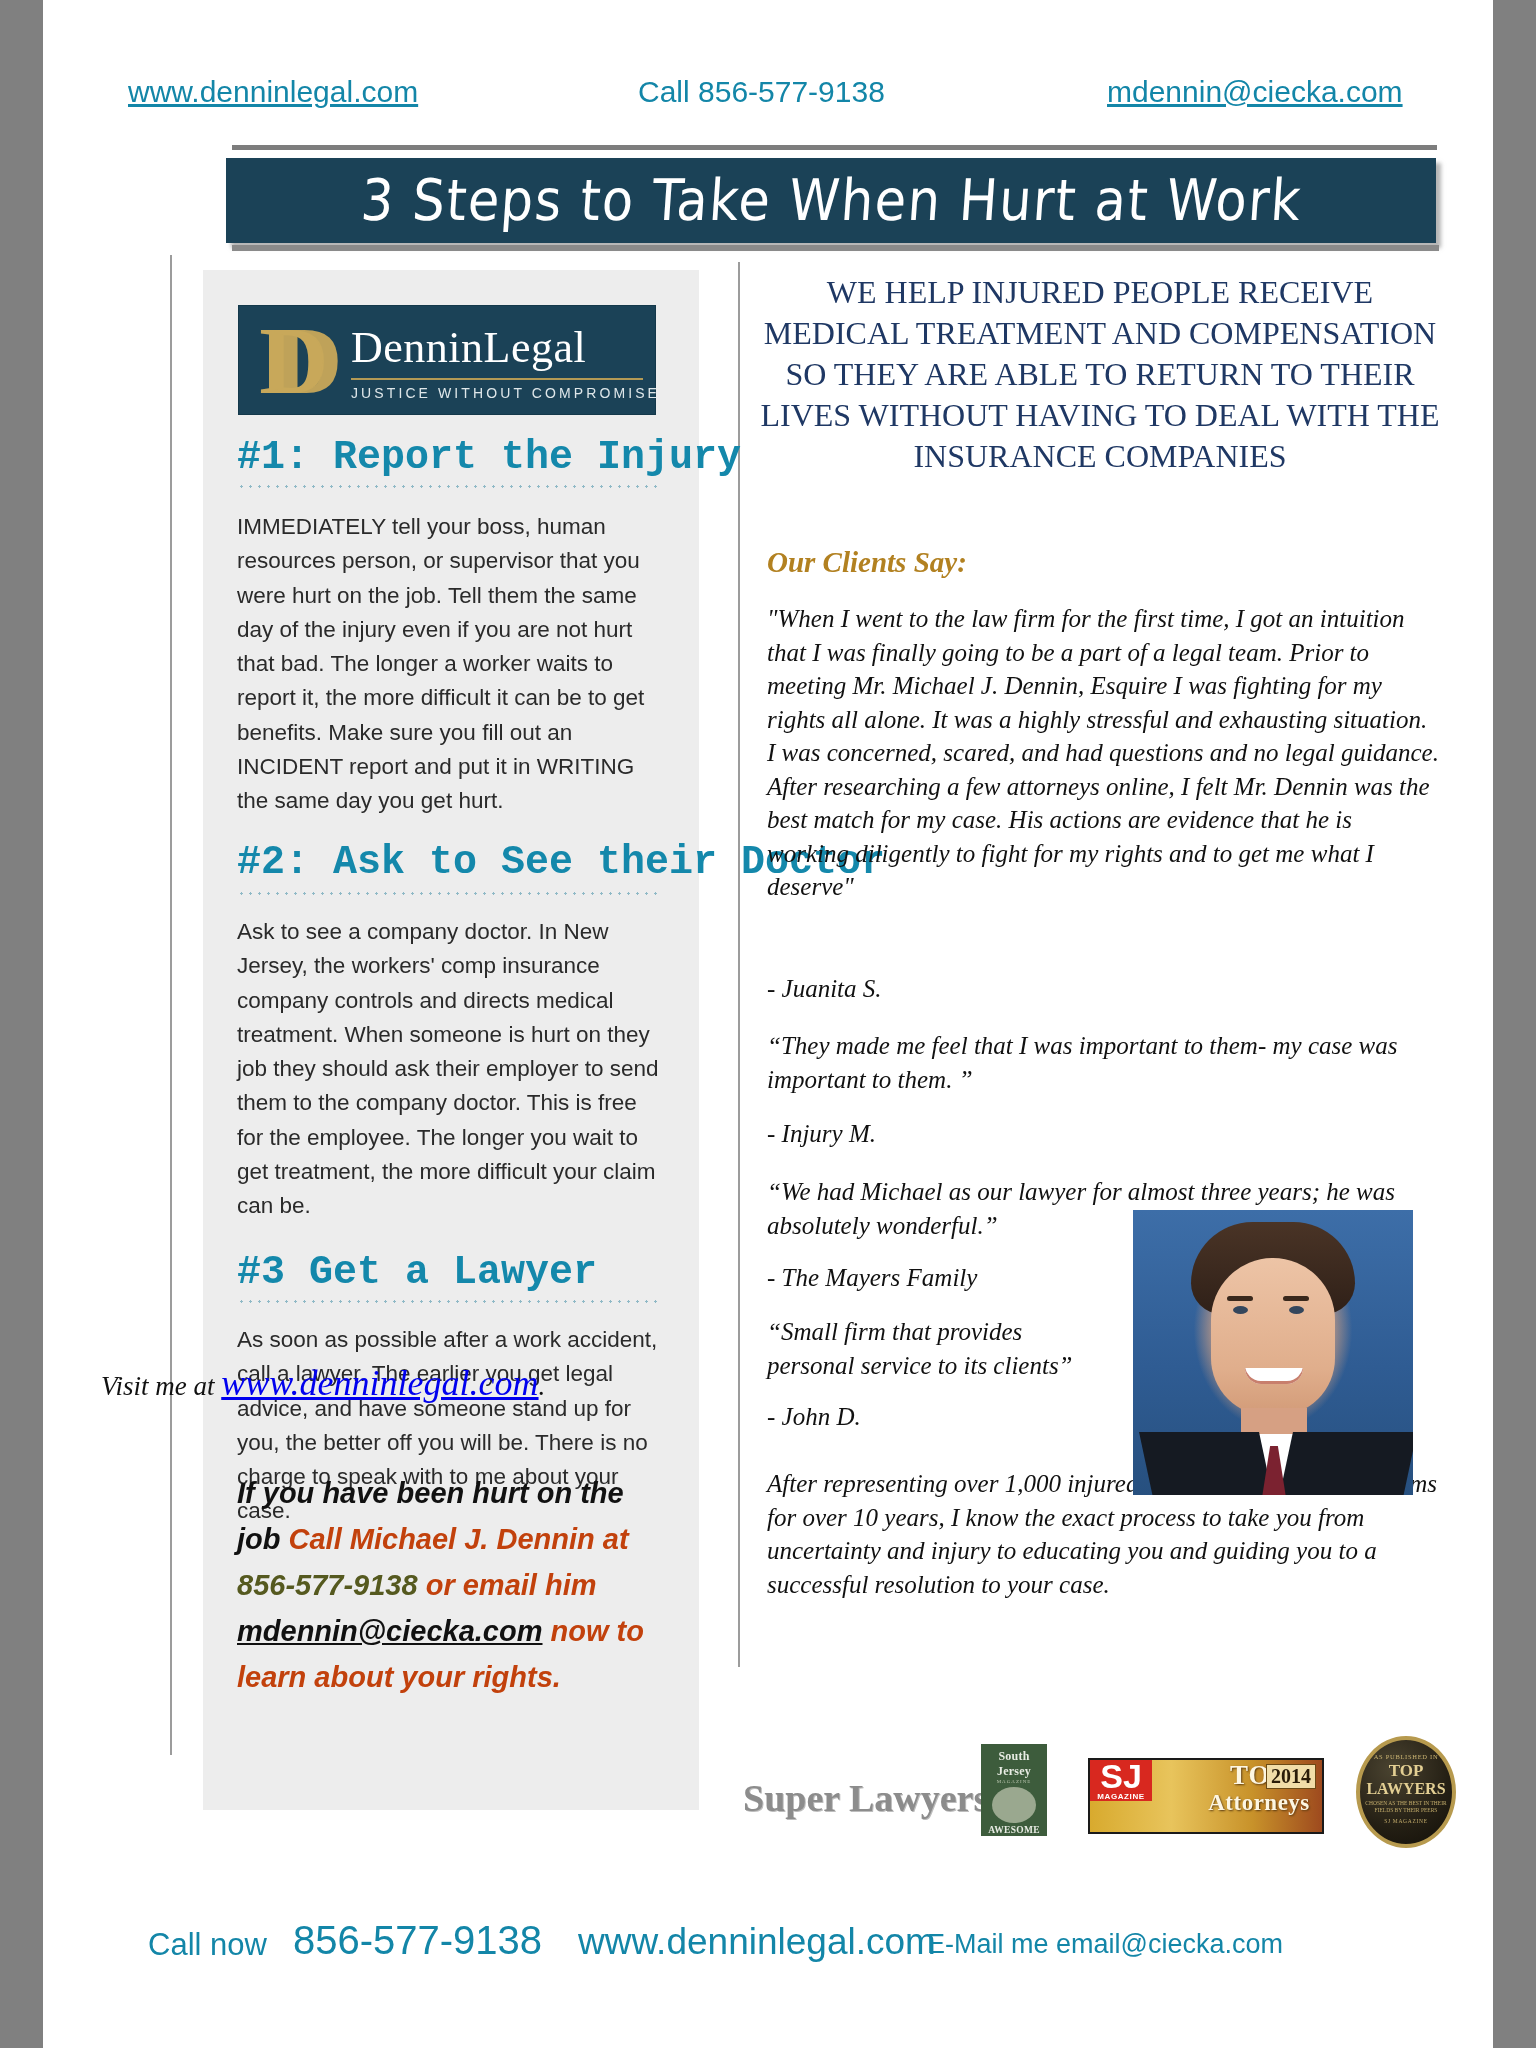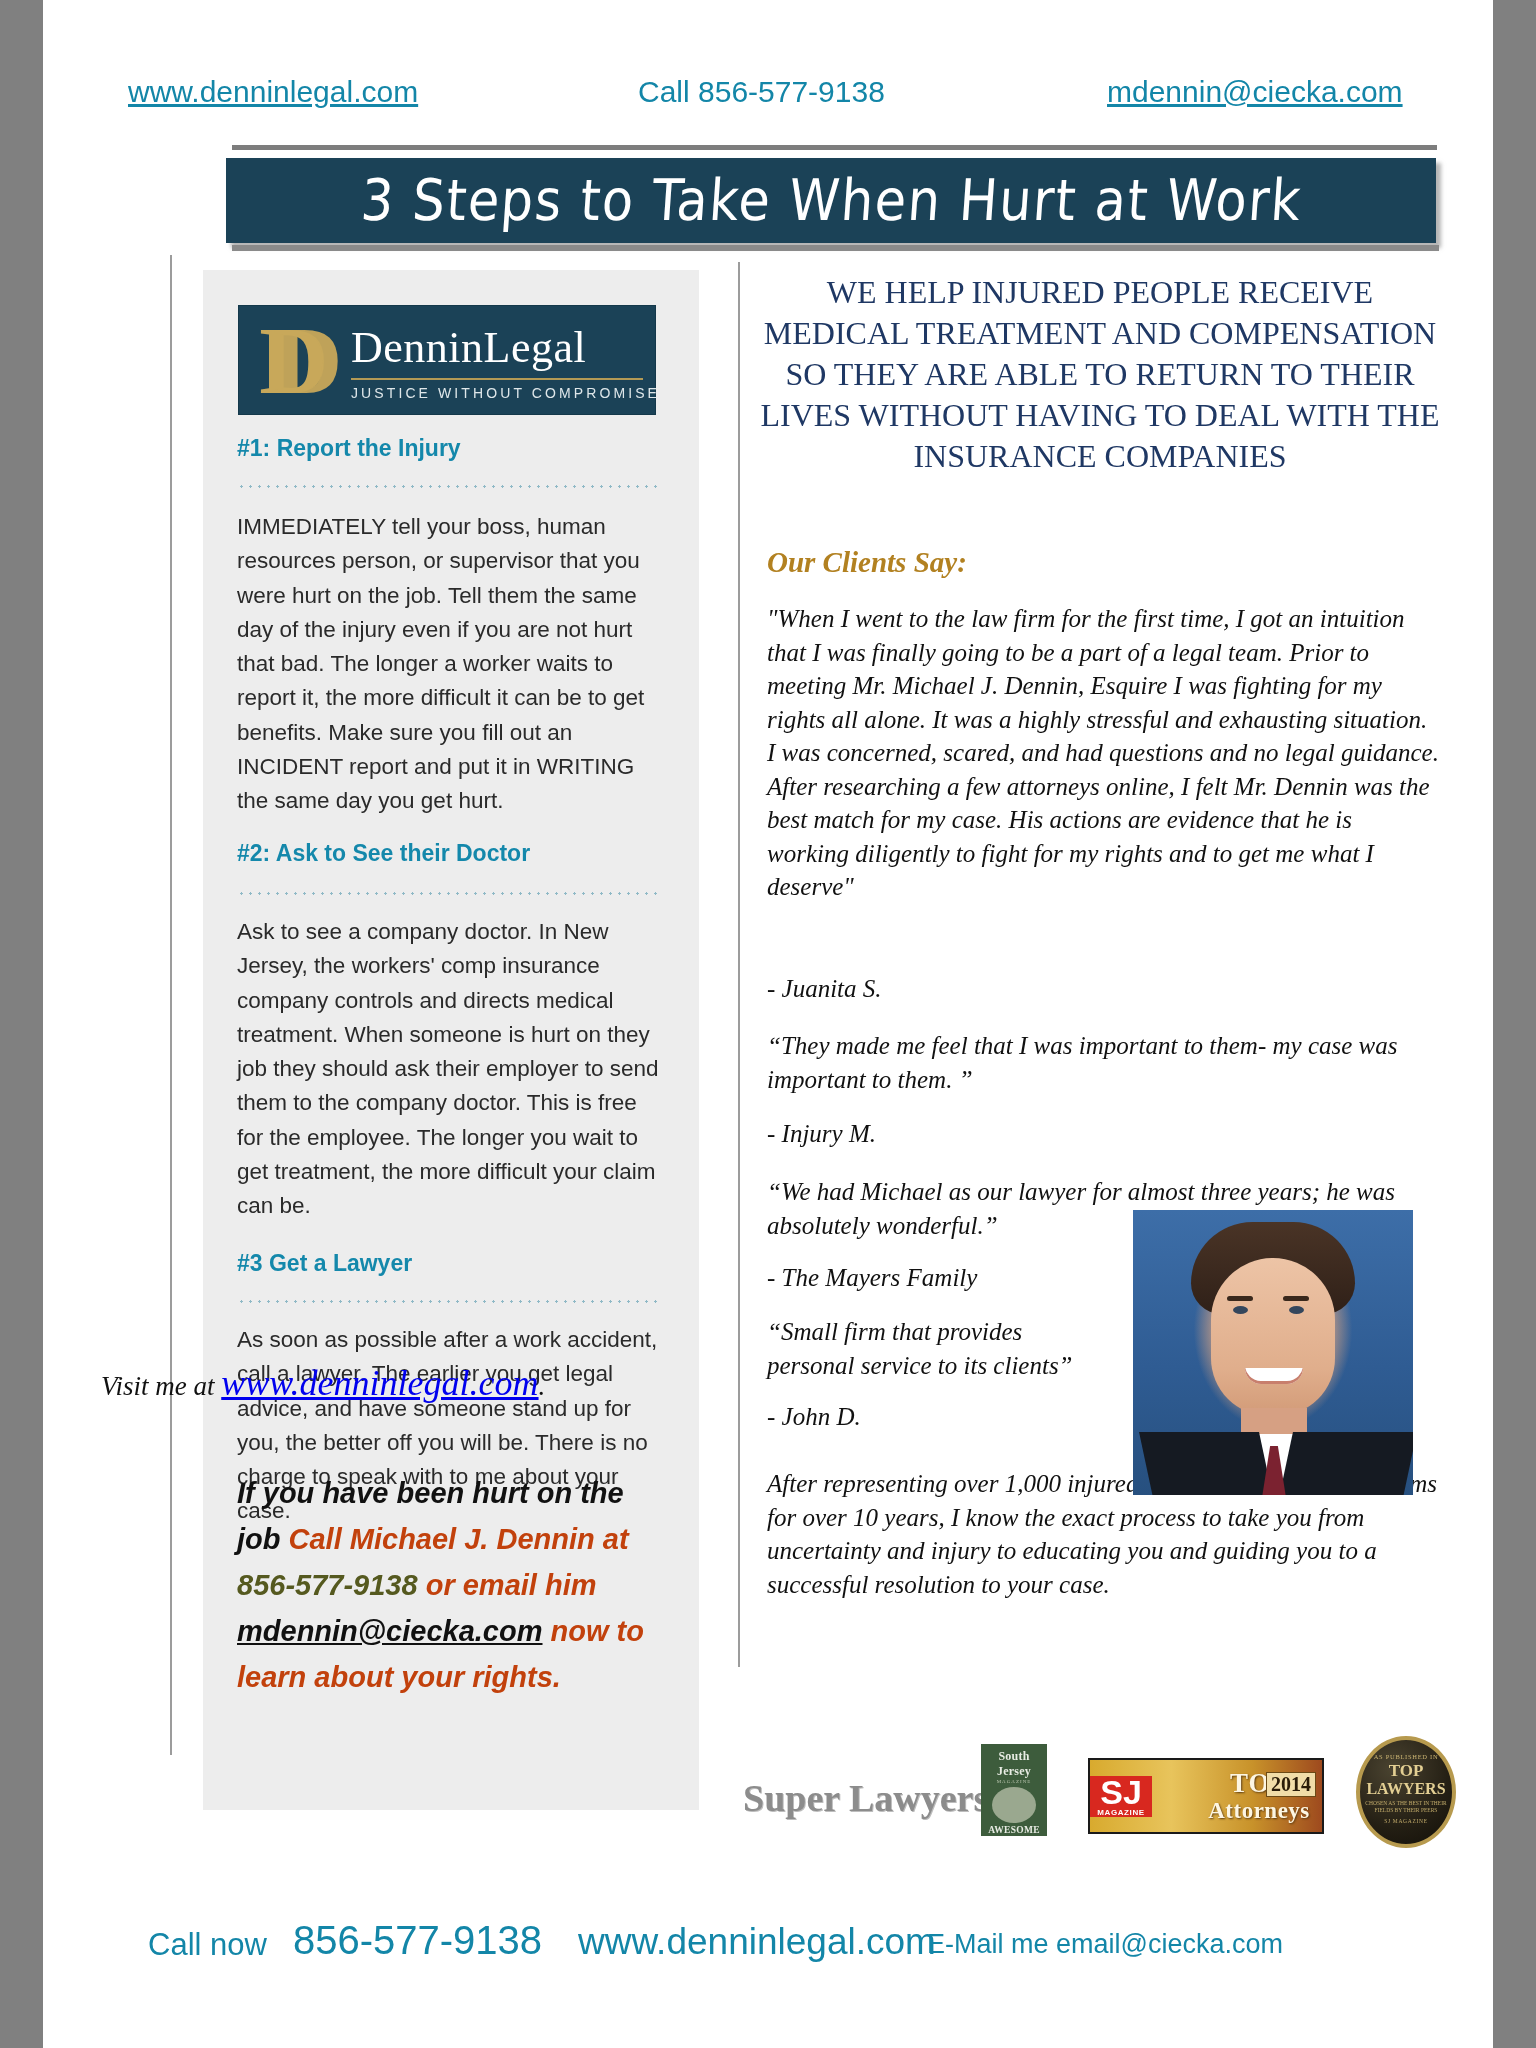--- a/index.html
+++ b/index.html
@@ -85,22 +85,22 @@
     position:absolute;left:112px;top:79px;
     color:#dfe7ea;
     font-family:"Liberation Sans", sans-serif;
     font-size:14px;letter-spacing:3.1px;
     white-space:nowrap;
   }
 
   .sec-h{
     position:absolute;left:34px;
     color:#1488ab;
-    font-family:Liberation Sans, sans-serif;
-    font-size:23px;font-weight:700;
+    font-family:Liberation Mono, monospace;
+    font-size:40px;font-weight:700;
     white-space:nowrap;
   }
   .dotrule{
     position:absolute;left:34px;width:424px;height:3px;
     background-image:radial-gradient(circle, #8fb9c6 1.1px, transparent 1.3px);
     background-size:9px 3px;background-repeat:repeat-x;
   }
   .body-p{
     position:absolute;left:34px;width:426px;
     color:#2a2a2a;
@@ -226,21 +226,21 @@
     background:#9aa88f;
   }
   .bdg-sj-mag .l3{font-size:9.5px;font-weight:700;margin-top:2px;letter-spacing:.3px;}
   .bdg-sj-mag .l4{font-size:9.5px;font-weight:700;letter-spacing:.3px;}
   .bdg-sj-mag .l5{font-size:9px;font-weight:700;}
 
   .bdg-top{
     position:absolute;left:345px;top:34px;width:232px;height:72px;
     border:2px solid #1a1a1a;
     background:linear-gradient(90deg,#d8aa2e 0%,#e8c45c 35%,#c8922a 70%,#9e4a1e 100%);
-    display:flex;align-items:center;gap:44px;
+    display:flex;align-items:flex-start;gap:44px;
   }
   .bdg-top .sj{
     width:62px;background:#d8281f;color:#ffffff;
     display:flex;flex-direction:column;align-items:center;justify-content:center;
     font-family:"Liberation Sans", sans-serif;
   }
   .bdg-top .sj .big{font-size:34px;font-weight:700;line-height:32px;}
   .bdg-top .sj .mag{font-size:8px;font-weight:700;letter-spacing:.6px;}
   .bdg-top .rt{
     flex:1;position:relative;color:#fdf6e2;

